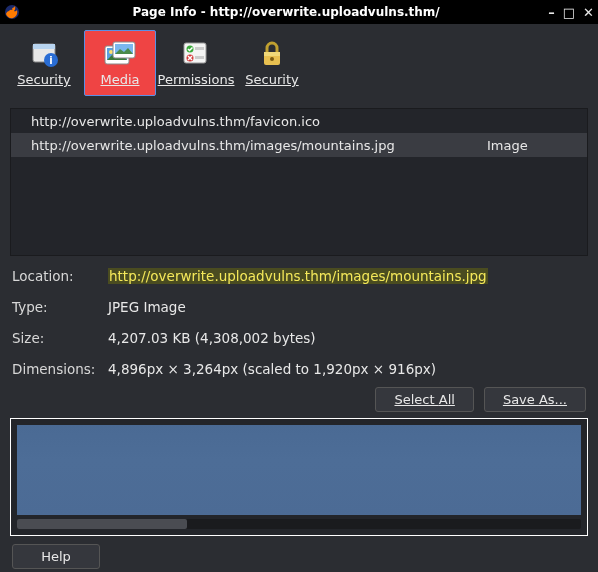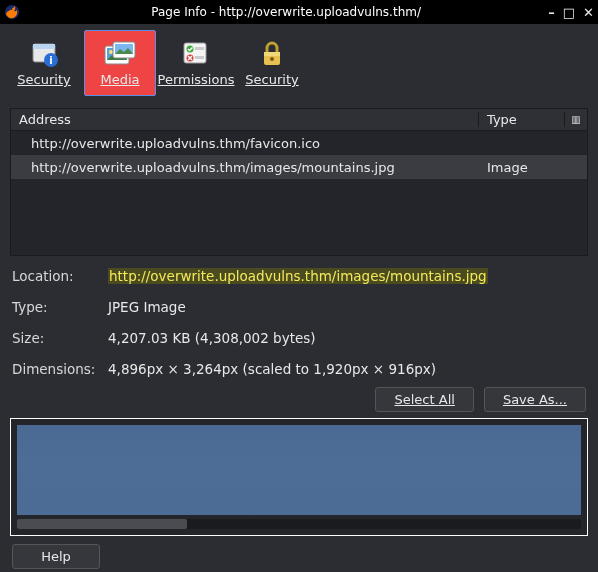--- a/index.html
+++ b/index.html
@@ -1,19 +1,19 @@
 <!DOCTYPE html>
 <html><head>
 <meta charset="utf-8">
 <style>
   * { box-sizing: border-box; margin: 0; padding: 0; font-family: "DejaVu Sans", "Liberation Sans", sans-serif; }
   body { background: #0a0a0a; width: 598px; height: 572px; overflow: hidden; color: #e8e8e8; font-size: 13px; }
   .titlebar { background: #000; height: 24px; display: flex; align-items: center; padding: 0 4px; }
   .titlebar .ff { width: 16px; height: 16px; margin-right: 4px; }
-  .titlebar .title { flex: 1; text-align: center; font-weight: normal; font-size: 12px; color: #fff; }
+  .titlebar .title { flex: 1; text-align: center; font-weight: bold; font-size: 12px; color: #fff; }
   .titlebar .winbtns { display: flex; gap: 8px; font-weight: bold; font-size: 13px; }
   .titlebar .winbtns span { cursor: default; }
   .window { background: #2b2d32; width: 598px; height: 548px; padding: 2px; }
   .toolbar { display: flex; gap: 4px; padding: 4px 6px 6px 6px; }
   .tool { width: 72px; height: 66px; display: flex; flex-direction: column; align-items: center; justify-content: center; gap: 3px; border: 1px solid transparent; border-radius: 2px; cursor: default; font-size: 13px; }
   .tool.selected { background: #ef4444; border: 1px solid #5a90e6; }
   .tool .lbl .accel { text-decoration: underline; }
   .icon-box { width: 34px; height: 30px; display: flex; align-items: center; justify-content: center; }
   .content { padding: 6px 8px 8px 8px; }
   .table { border: 1px solid #1a1b1e; background: #23252a; height: 148px; display: flex; flex-direction: column; }
@@ -109,25 +109,20 @@
             <rect x="5" y="12" width="16" height="4" fill="#f0d878"></rect>
             <circle cx="13" cy="19" r="2" fill="#7a5a10"></circle>
           </svg>
       </span>
       <span class="lbl"><span class="accel">Security</span></span>
     </div>
   </div>
 
   <div class="content">
     <div class="table">
-      <div class="thead">
-        <div class="col addr">Address</div>
-        <div class="col type">Type</div>
-        <div class="colbtn">▥</div>
-      </div>
       <div class="tbody">
         <div class="trow">
           <div class="c1">http://overwrite.uploadvulns.thm/favicon.ico</div>
         </div>
         <div class="trow sel">
           <div class="c1">http://overwrite.uploadvulns.thm/images/mountains.jpg</div>
           <div class="c2">Image</div>
         </div>
       </div>
     </div>

